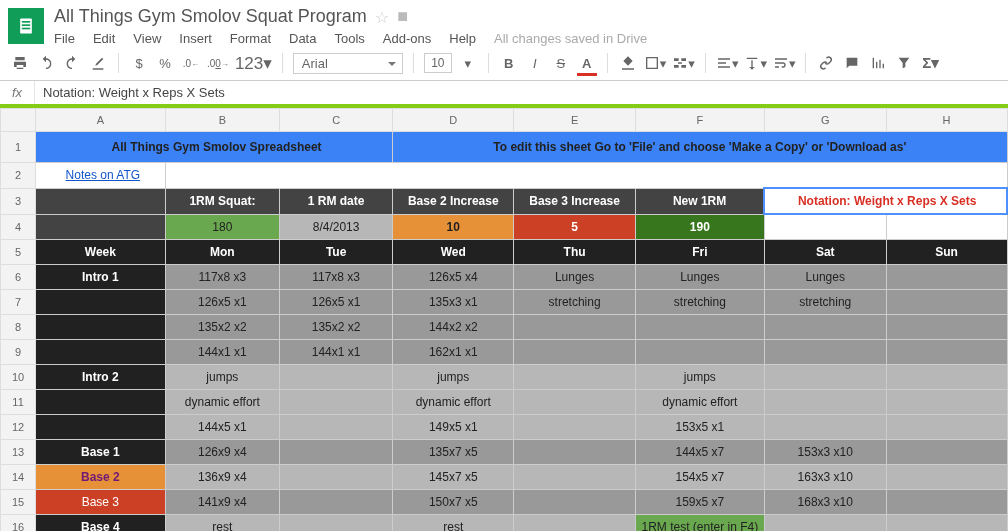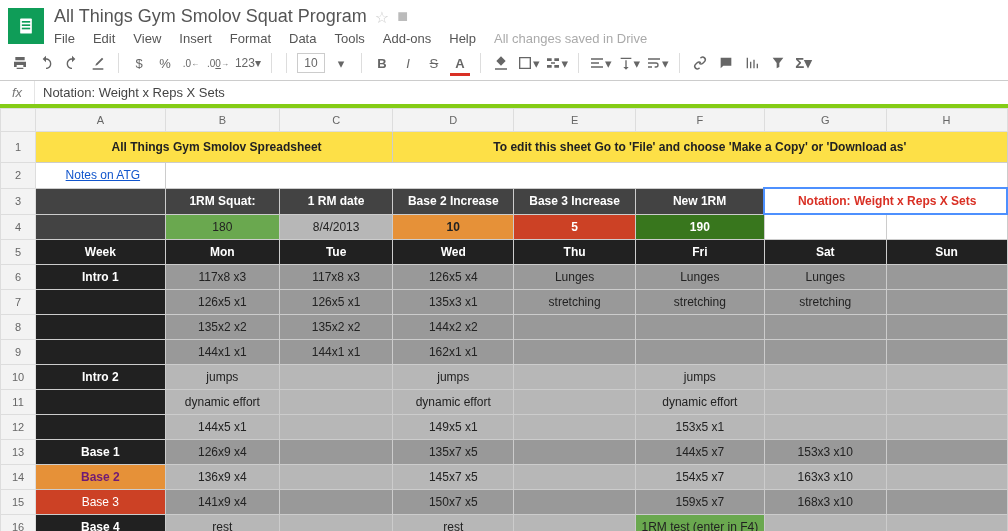--- a/index.html
+++ b/index.html
@@ -24,21 +24,21 @@
   .underA:after{content:"";position:absolute;left:0;right:0;bottom:-2px;height:3px;background:#d93025}
   .fxrow{display:flex;align-items:center;border-bottom:4px solid #84cc16;font-size:13px}
   .fxlabel{width:34px;text-align:center;font-style:italic;color:#777;border-right:1px solid #e5e5e5;padding:4px 0}
   .fxval{padding:4px 8px;color:#444}
   .sheet{position:relative}
   table{border-collapse:collapse;table-layout:fixed}
   th.colhead,td.rowhead{background:#f3f3f3;color:#666;font-weight:normal;border:1px solid #ddd;font-size:11px;text-align:center}
   th.colhead{height:20px}
   td.rowhead{width:34px}
   td.cell{border:1px solid #ccc;height:22px;font-size:12px;text-align:center;vertical-align:middle;overflow:hidden;white-space:nowrap}
-  .r1 td.cell{background:#fde047;height:28px}
+  .r1 td.cell{background:#3b82f6;height:28px}
   .bigtitle{font-size:17px;font-weight:bold;text-align:left;padding-left:6px;color:#222}
   .subtitle{font-size:12px;font-weight:bold;text-align:left;color:#222}
   .link{color:#15c;text-decoration:underline;text-align:left;padding-left:6px}
   .hdrDark{background:#434343;color:#fff;font-weight:bold}
   .valG1{background:#6aa84f;color:#222}
   .valGrey{background:#b7b7b7;color:#222}
   .valOrange{background:#e69138;color:#222;font-weight:bold}
   .valRed{background:#cc4125;color:#fff;font-weight:bold}
   .valG2{background:#38761d;color:#fff;font-weight:bold}
   .notation{color:#d93025;font-weight:bold;border:2px solid #4d90fe !important;text-align:left;padding-left:4px}
@@ -103,22 +103,23 @@
   <span class="tb">
       <svg viewBox="0 0 24 24">
         <path d="M18 4l2 2-9 9-3 1 1-3 9-9zM4 20h16v2H4z"></path>
       </svg>
     </span>
   <span class="sep"></span>
   <span class="tb">$</span>
   <span class="tb">%</span>
   <span class="tb" style="font-size:10px">.0<sub style="font-size:8px">←</sub></span>
   <span class="tb" style="font-size:10px">.0<u>0</u><sub style="font-size:8px">→</sub></span>
-  <span class="tb" style="font-size:12px">123▾</span>
-  <span class="sep"></span>
+  <span class="tb" style="font-size:17px">123▾</span>
+  <span class="sep"></span>
+  <span class="fontbox">Arial</span>
   <span class="sep"></span>
   <span class="sizebox">10</span>
   <span class="tb">▾</span>
   <span class="sep"></span>
   <span class="tb" style="font-weight:bold">B</span>
   <span class="tb" style="font-style:italic">I</span>
   <span class="tb" style="text-decoration:line-through">S</span>
   <span class="tb underA" style="font-weight:bold">A</span>
   <span class="sep"></span>
   <span class="tb">

